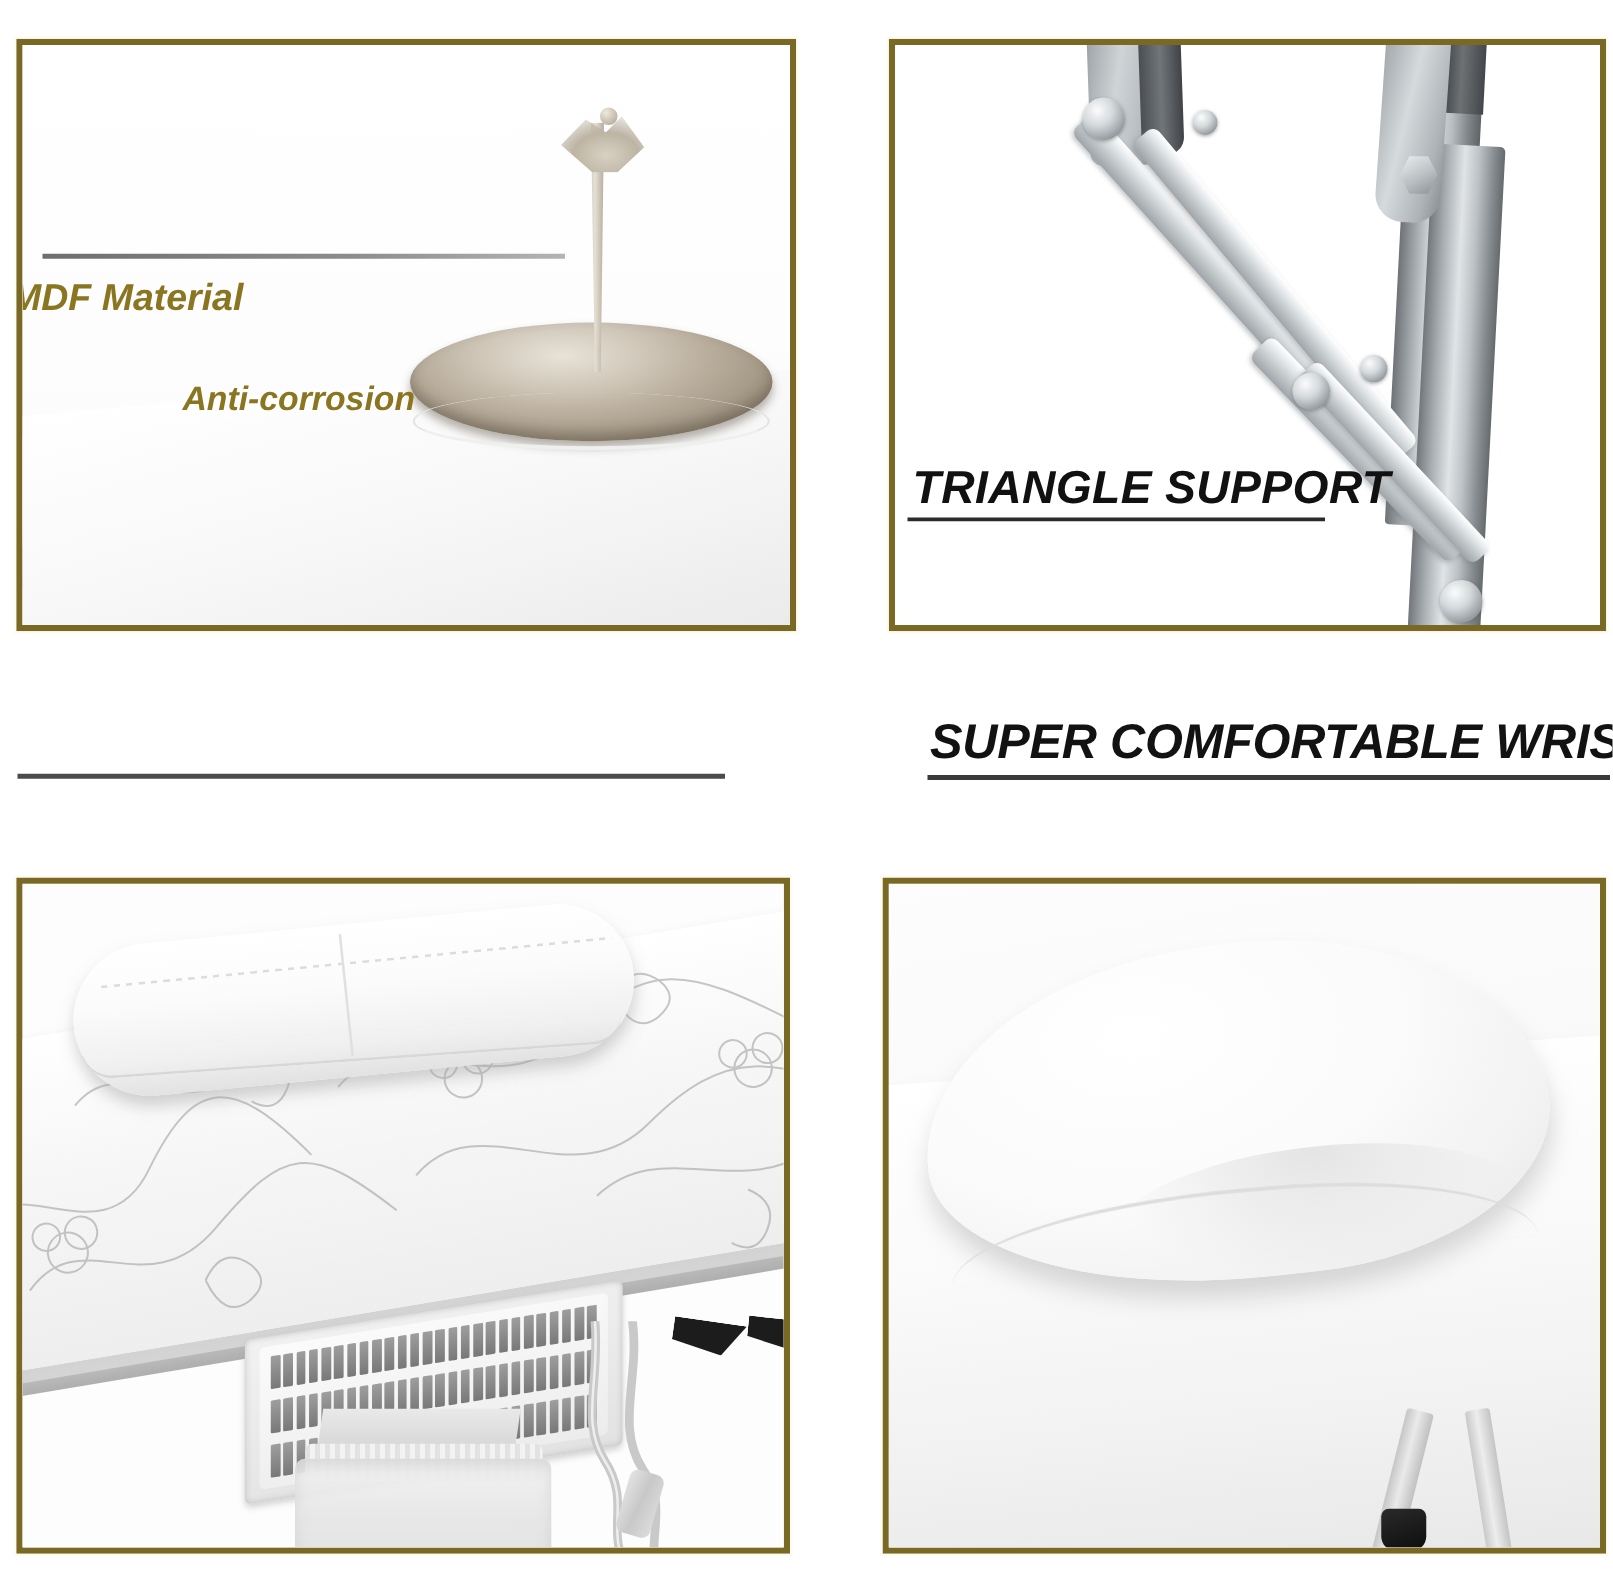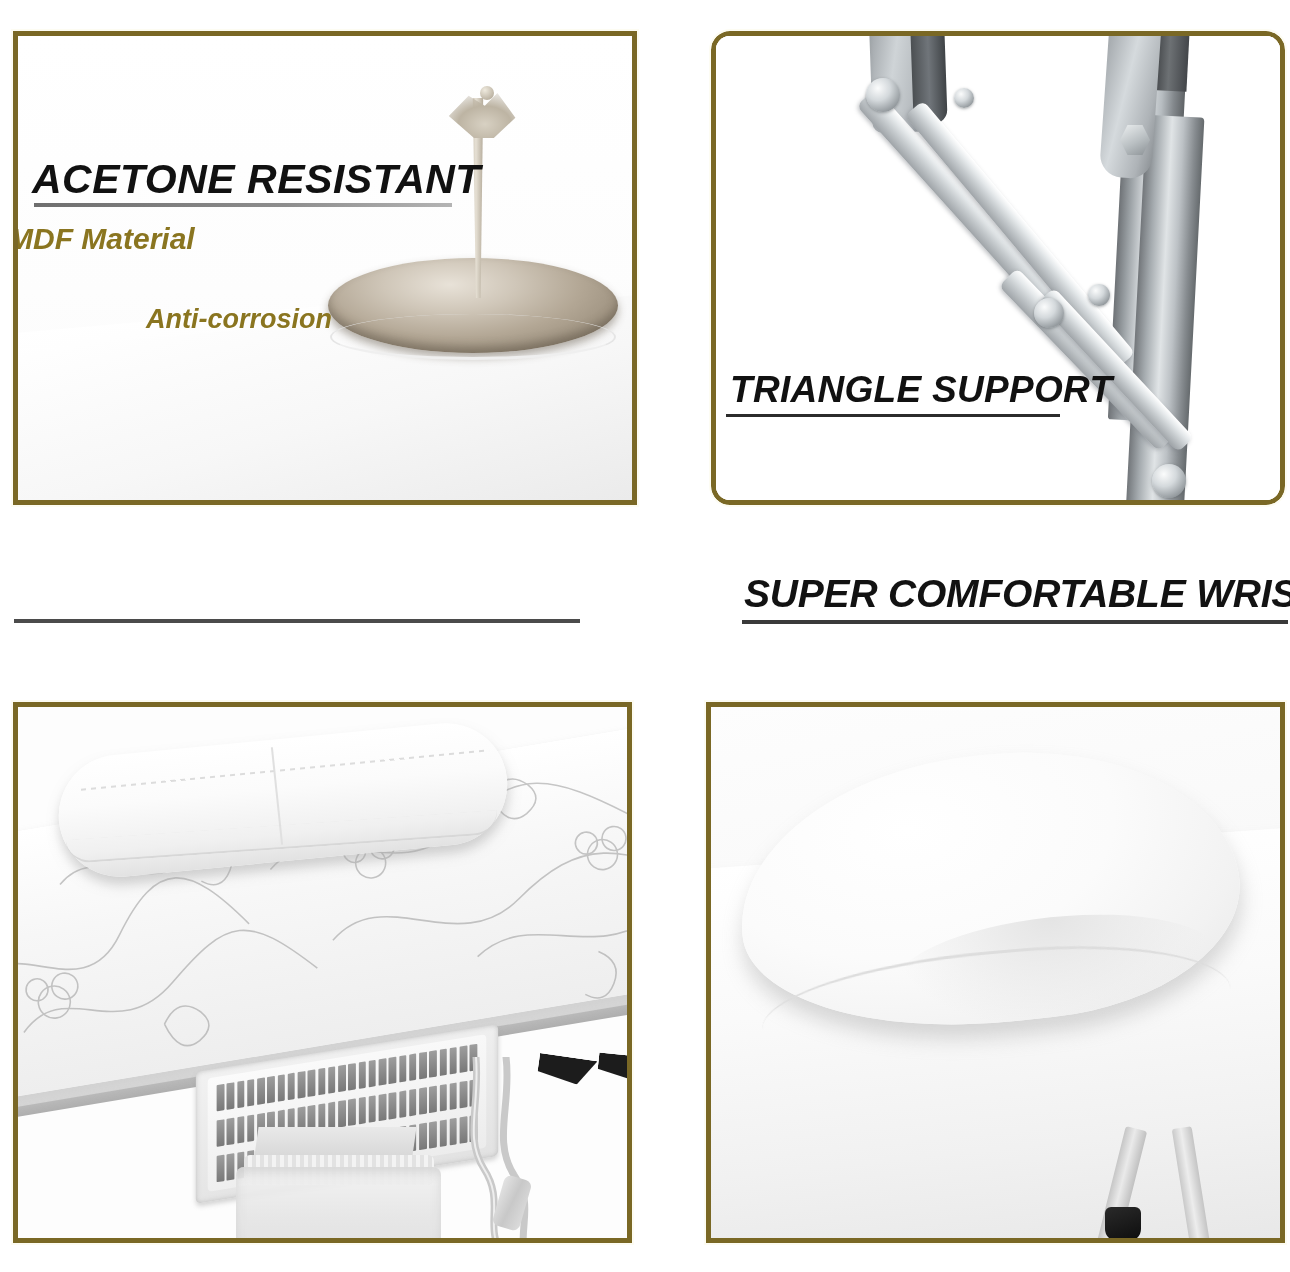--- a/index.html
+++ b/index.html
@@ -29,21 +29,21 @@
   }
   .panel-inner {
     position: absolute;
     inset: 0;
     overflow: hidden;
     background: #fefefe;
   }
 
   
   #panel-acetone        { left: 13px;  top: 31px;  width: 624px; height: 474px; }
-  #panel-triangle       { left: 711px; top: 31px;  width: 574px; height: 474px; border-radius: 19px; }
+  #panel-triangle       { left: 711px; top: 31px;  width: 574px; height: 474px; }
   #panel-fan-storage    { left: 13px;  top: 702px; width: 619px; height: 541px; }
   #panel-wrist-pad      { left: 706px; top: 702px; width: 579px; height: 541px; }
 
   
   .p1-bg {
     position: absolute; inset: 0;
     background: linear-gradient(180deg,#ffffff 0%,#fdfdfd 55%,#fafafa 100%);
   }
   
   .p1-table {
@@ -417,21 +417,20 @@
       <div class="p1-table-face"></div>
       <div class="p1-table-edge"></div>
       <div class="p1-table"></div>
 
       <div class="p1-pool"></div>
       <div class="p1-pool-rim"></div>
       <div class="p1-stream"></div>
       <div class="p1-splash"></div>
       <div class="p1-splash-drop"></div>
 
-      <div class="p1-title">ACETONE RESISTANT</div>
       <div class="p1-title-rule"></div>
       <div class="p1-sub1">MDF Material</div>
       <div class="p1-sub2">Anti-corrosion</div>
     </div>
   </div>
 
   <div class="panel" id="panel-triangle">
     <div class="panel-inner">
       <div class="p2-bg"></div>
 

